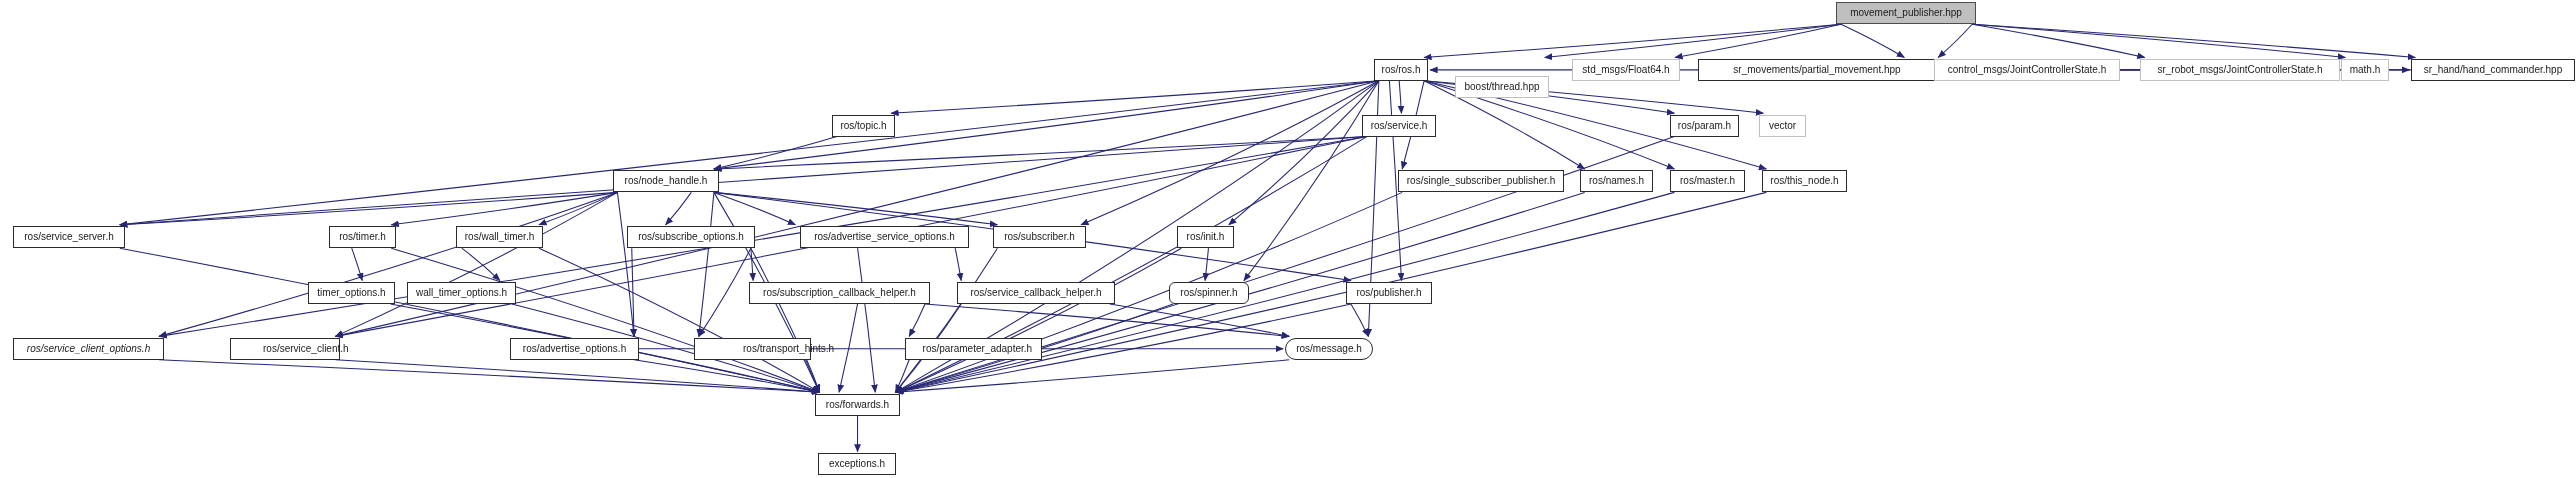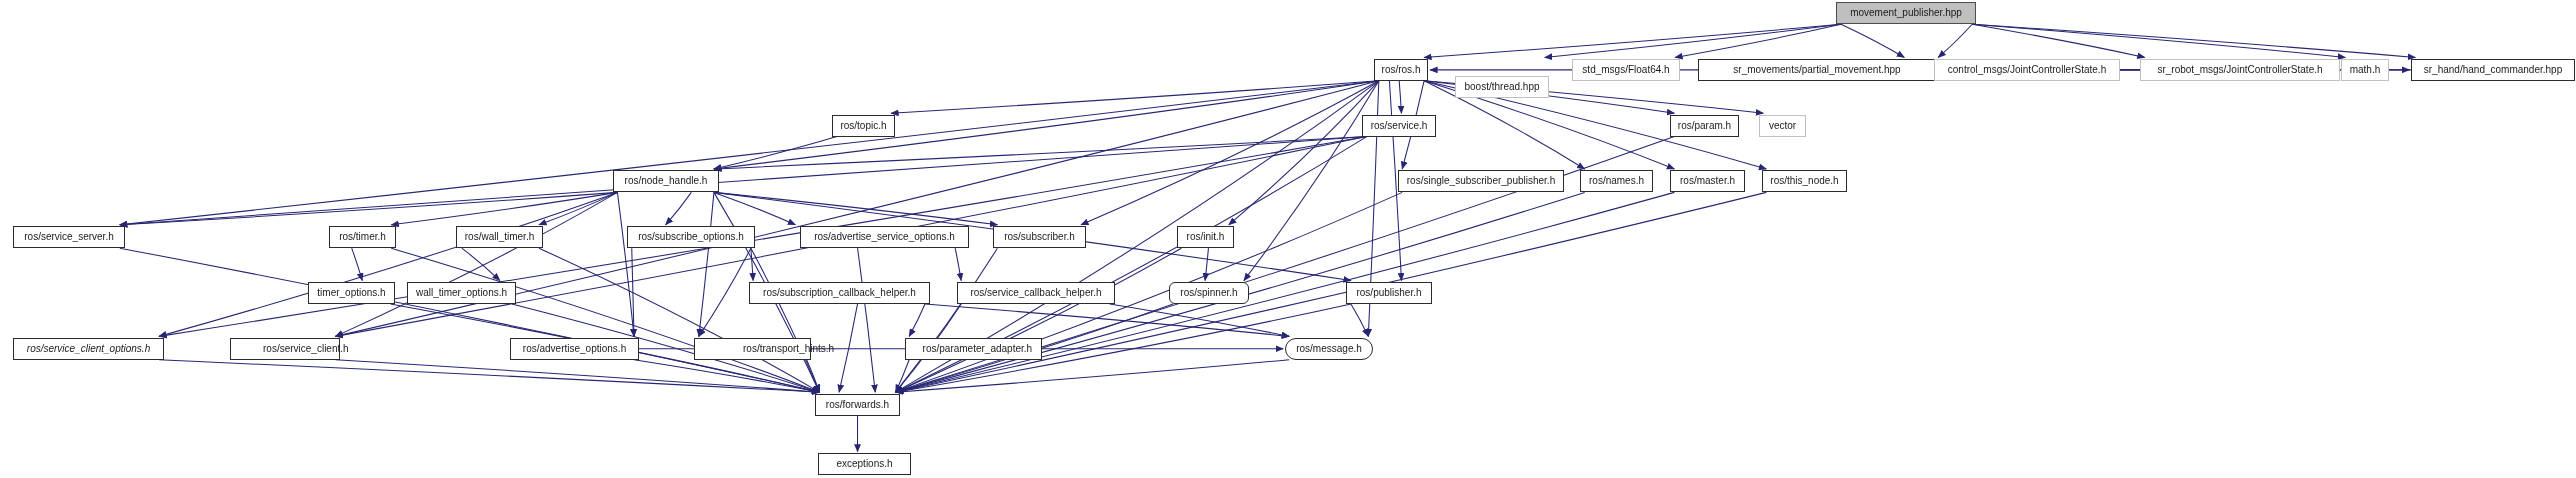--- a/index.html
+++ b/index.html
@@ -176,16 +176,16 @@
       <div class="node strong" style="left: 957px; top: 282px; width: 158px;"><span>ros/service_callback_helper.h</span></div>
       <div class="node strong" style="left: 1169px; top: 282px; width: 80px; border-radius: 6px;"><span>ros/spinner.h</span></div>
       <div class="node strong" style="left: 1346px; top: 282px; width: 86px;"><span>ros/publisher.h</span></div>
       <div class="node strong" style="left: 13px; top: 338px; width: 151px; font-style: italic;"><span>ros/service_client_options.h</span></div>
       <div class="node strong" style="left: 230px; top: 338px; width: 110px; padding-left: 32px;"><span>ros/service_client.h</span></div>
       <div class="node strong" style="left: 510px; top: 338px; width: 129px;"><span>ros/advertise_options.h</span></div>
       <div class="node strong" style="left: 694px; top: 338px; width: 117px; padding-left: 48px;"><span>ros/transport_hints.h</span></div>
       <div class="node strong" style="left: 905px; top: 338px; width: 137px; padding-left: 13px;"><span>ros/parameter_adapter.h</span></div>
       <div class="node strong" style="left: 1285px; top: 338px; width: 88px; border-radius: 11px;"><span>ros/message.h</span></div>
       <div class="node strong" style="left: 815px; top: 394px; width: 85px;"><span>ros/forwards.h</span></div>
-      <div class="node strong" style="left: 818px; top: 453px; width: 93px;"><span>exceptions.h</span></div>
+      <div class="node strong" style="left: 818px; top: 453px; width: 78px;"><span>exceptions.h</span></div>
     </div>
 </div>
 
 
 </body></html>

